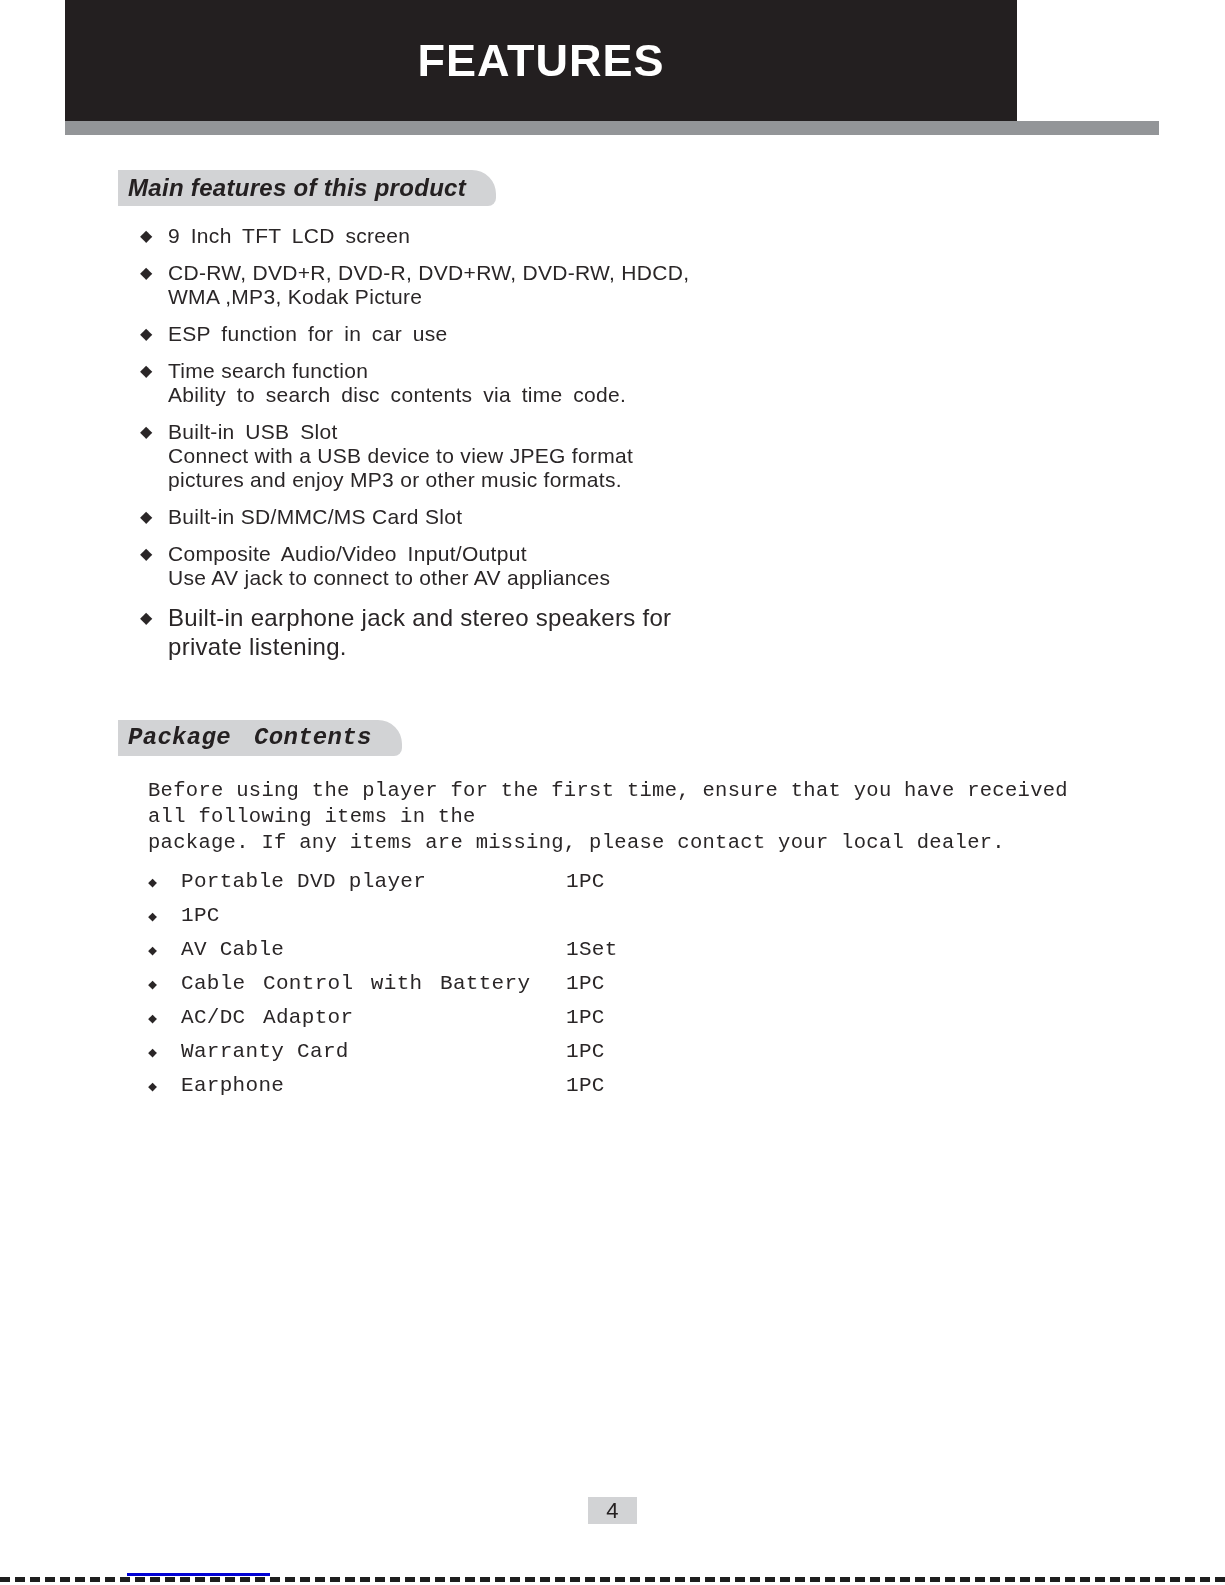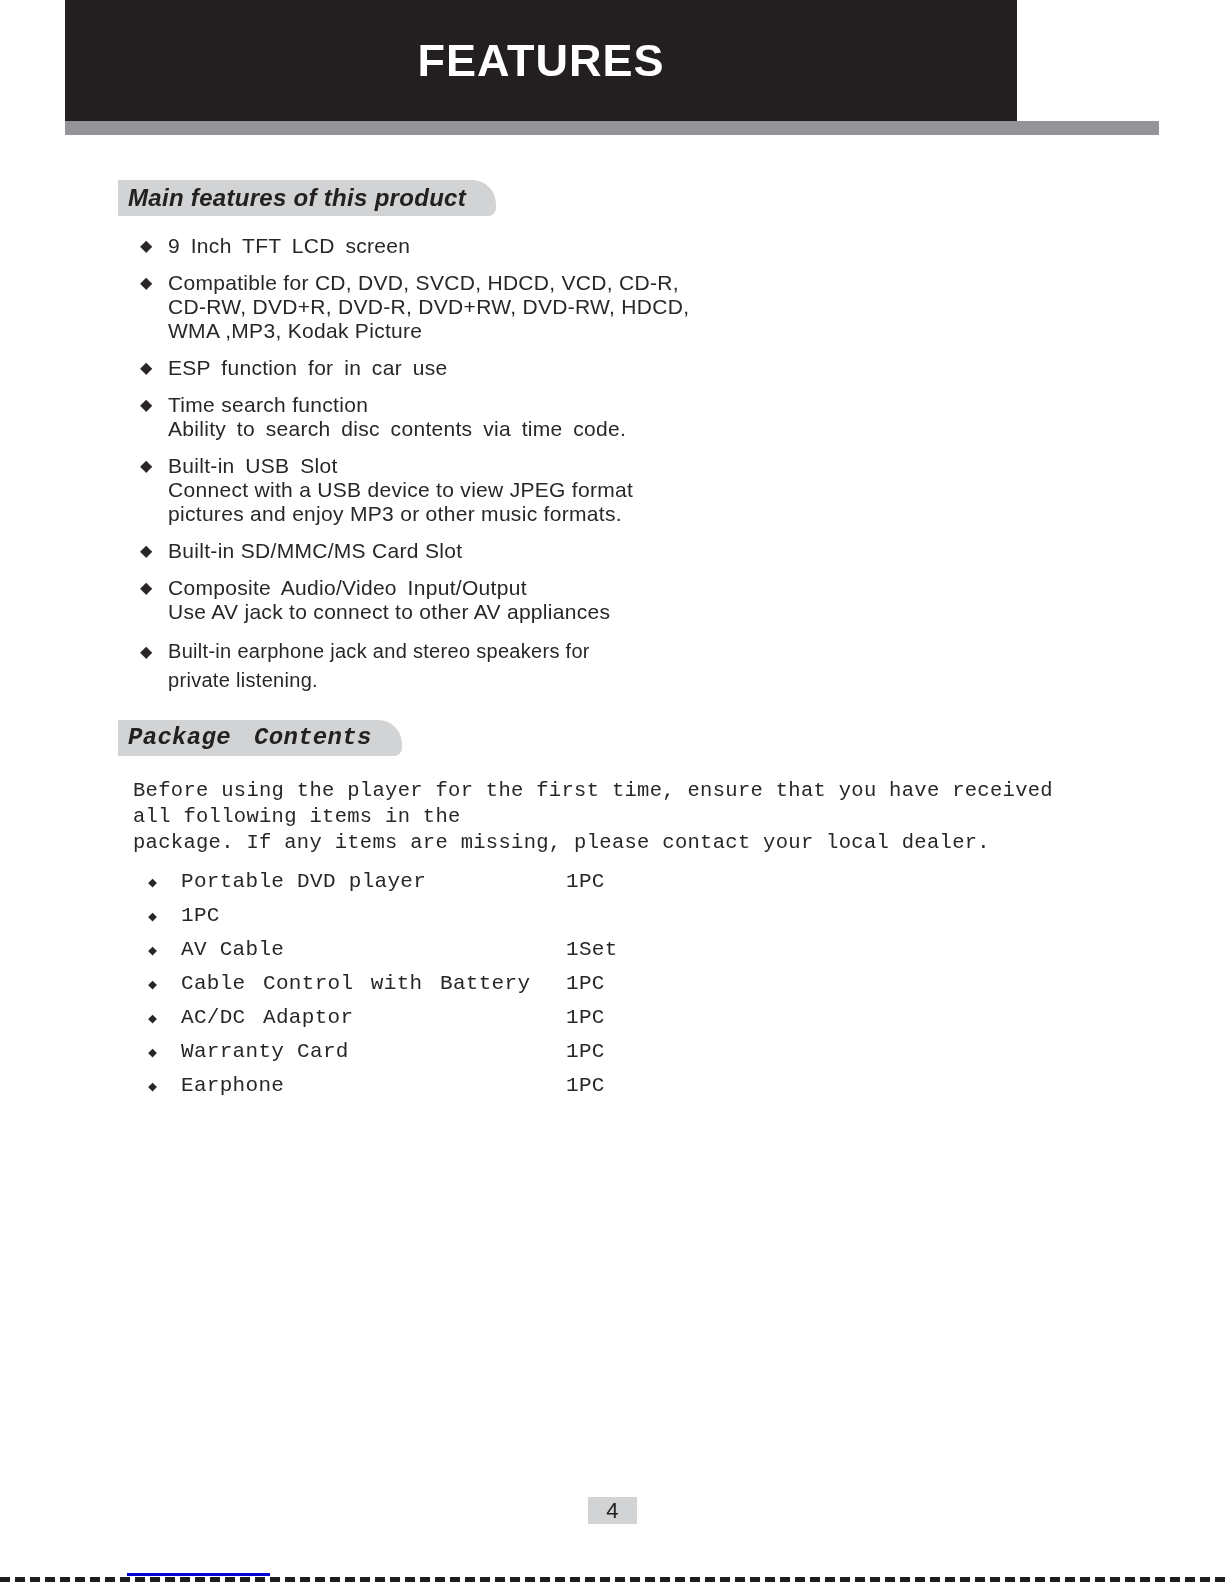--- a/index.html
+++ b/index.html
@@ -40,34 +40,34 @@
     font-style:italic;font-weight:bold;font-size:24px;
     color:#242021;
     line-height:28px;
     padding:4px 30px 4px 10px;
     border-radius:0 24px 8px 0;
     white-space:nowrap;
   }
   .wsp{word-spacing:0.22em;}
   .wsp2{word-spacing:0.35em;}
   
-  .features{position:absolute;left:118px;top:180px;width:720px;}
+  .features{position:absolute;left:118px;top:170px;width:720px;}
   .flist{margin:18px 0 0 22px;}
   .fitem{display:flex;margin-bottom:13px;}
   .bullet{
     flex:none;width:28px;font-size:16px;line-height:24px;
     color:var(--text_ink);
   }
   .ftext{font-size:21px;line-height:24px;color:var(--text_ink);}
-  .fitem.big .ftext{font-size:20px;line-height:29px;}
+  .fitem.big .ftext{font-size:24px;line-height:29px;}
   .fitem.big .bullet{line-height:29px;}
   
   .package{position:absolute;left:118px;top:720px;width:980px;font-family:Liberation Mono, monospace;}
   .pintro{
-    margin:22px 0 0 15px;
+    margin:22px 0 0 30px;
     font-size:20.5px;line-height:26px;color:var(--text_ink);
   }
   .plist{margin:14px 0 0 30px;}
   .prow{
     display:flex;align-items:baseline;
     font-size:21px;line-height:24px;margin-bottom:8px;
   }
   .prow .bullet{width:33px;font-size:15px;}
   .pname{flex:none;width:385px;}
   .pqty{flex:none;}
@@ -104,21 +104,20 @@
       <div class="fitem">
         <span class="bullet">◆</span>
         <div class="ftext">
           <div class="wsp">9 Inch TFT LCD screen</div>
         </div>
       </div>
 
       <div class="fitem">
         <span class="bullet">◆</span>
         <div class="ftext">
-          <div>Compatible for CD, DVD, SVCD, HDCD, VCD, CD-R,</div>
           <div>CD-RW, DVD+R, DVD-R, DVD+RW, DVD-RW, HDCD,</div>
           <div>WMA ,MP3, Kodak Picture</div>
         </div>
       </div>
 
       <div class="fitem">
         <span class="bullet">◆</span>
         <div class="ftext">
           <div class="wsp">ESP function for in car use</div>
         </div>

